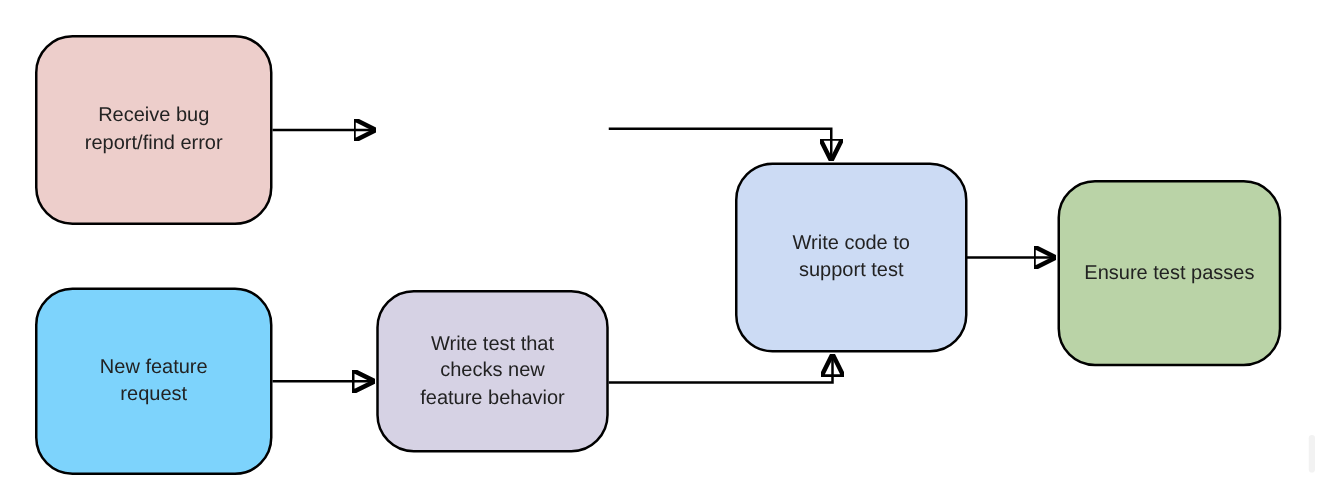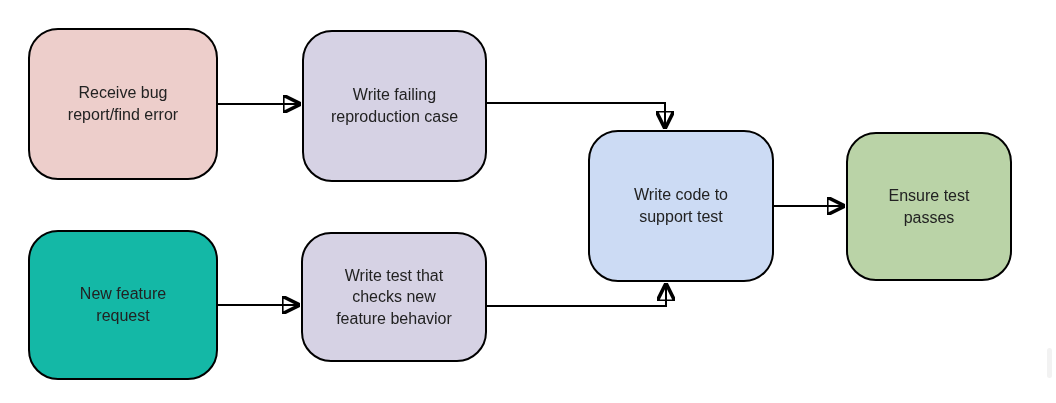--- a/index.html
+++ b/index.html
@@ -43,21 +43,21 @@
     font-size: 16px;
     line-height: 1.35;
     color: #222222;
     white-space: pre-line;
   }
   .node-bug     { left: 28px;  top: 28px;  width: 190px; height: 152px; }
   .node-repro   { left: 302px; top: 30px;  width: 185px; height: 152px; }
   .node-feature { left: 28px;  top: 230px; width: 190px; height: 150px; }
   .node-test    { left: 301px; top: 232px; width: 186px; height: 130px; }
   .node-code    { left: 572px; top: 130px; width: 186px; height: 152px; }
-  .node-pass    { left: 846px; top: 132px; width: 166px; height: 149px; }
+  .node-pass    { left: 846px; top: 144px; width: 179px; height: 149px; }
   .scrollbar-fragment {
     position: absolute;
     left: 1047px;
     top: 348px;
     width: 5px;
     height: 30px;
     background: #f2f2f2;
     border-radius: 3px;
   }
 </style>
@@ -77,26 +77,22 @@
     <path d="M487,103 L665,103 L665,127" marker-end="url(#arrowhead)"></path>
     <path d="M487,306 L666,306 L666,285" marker-end="url(#arrowhead)"></path>
     <path d="M758,206 L843,206" marker-end="url(#arrowhead)"></path>
   </svg>
 
   <div class="node node-bug" style="background: rgb(237, 206, 203); justify-content: center;">
     <span class="node-label">Receive bug
 report/find error</span>
   </div>
 
-  <div class="node node-repro" style="background: rgb(214, 210, 228);">
-    <span class="node-label">Write failing
-reproduction case</span>
-  </div>
 
-  <div class="node node-feature" style="background: #14b8a6;">
+  <div class="node node-feature" style="background: #7dd3fc;">
     <span class="node-label">New feature
 request</span>
   </div>
 
   <div class="node node-test" style="background: rgb(214, 210, 228);">
     <span class="node-label">Write test that
 checks new
 feature behavior</span>
   </div>
 

